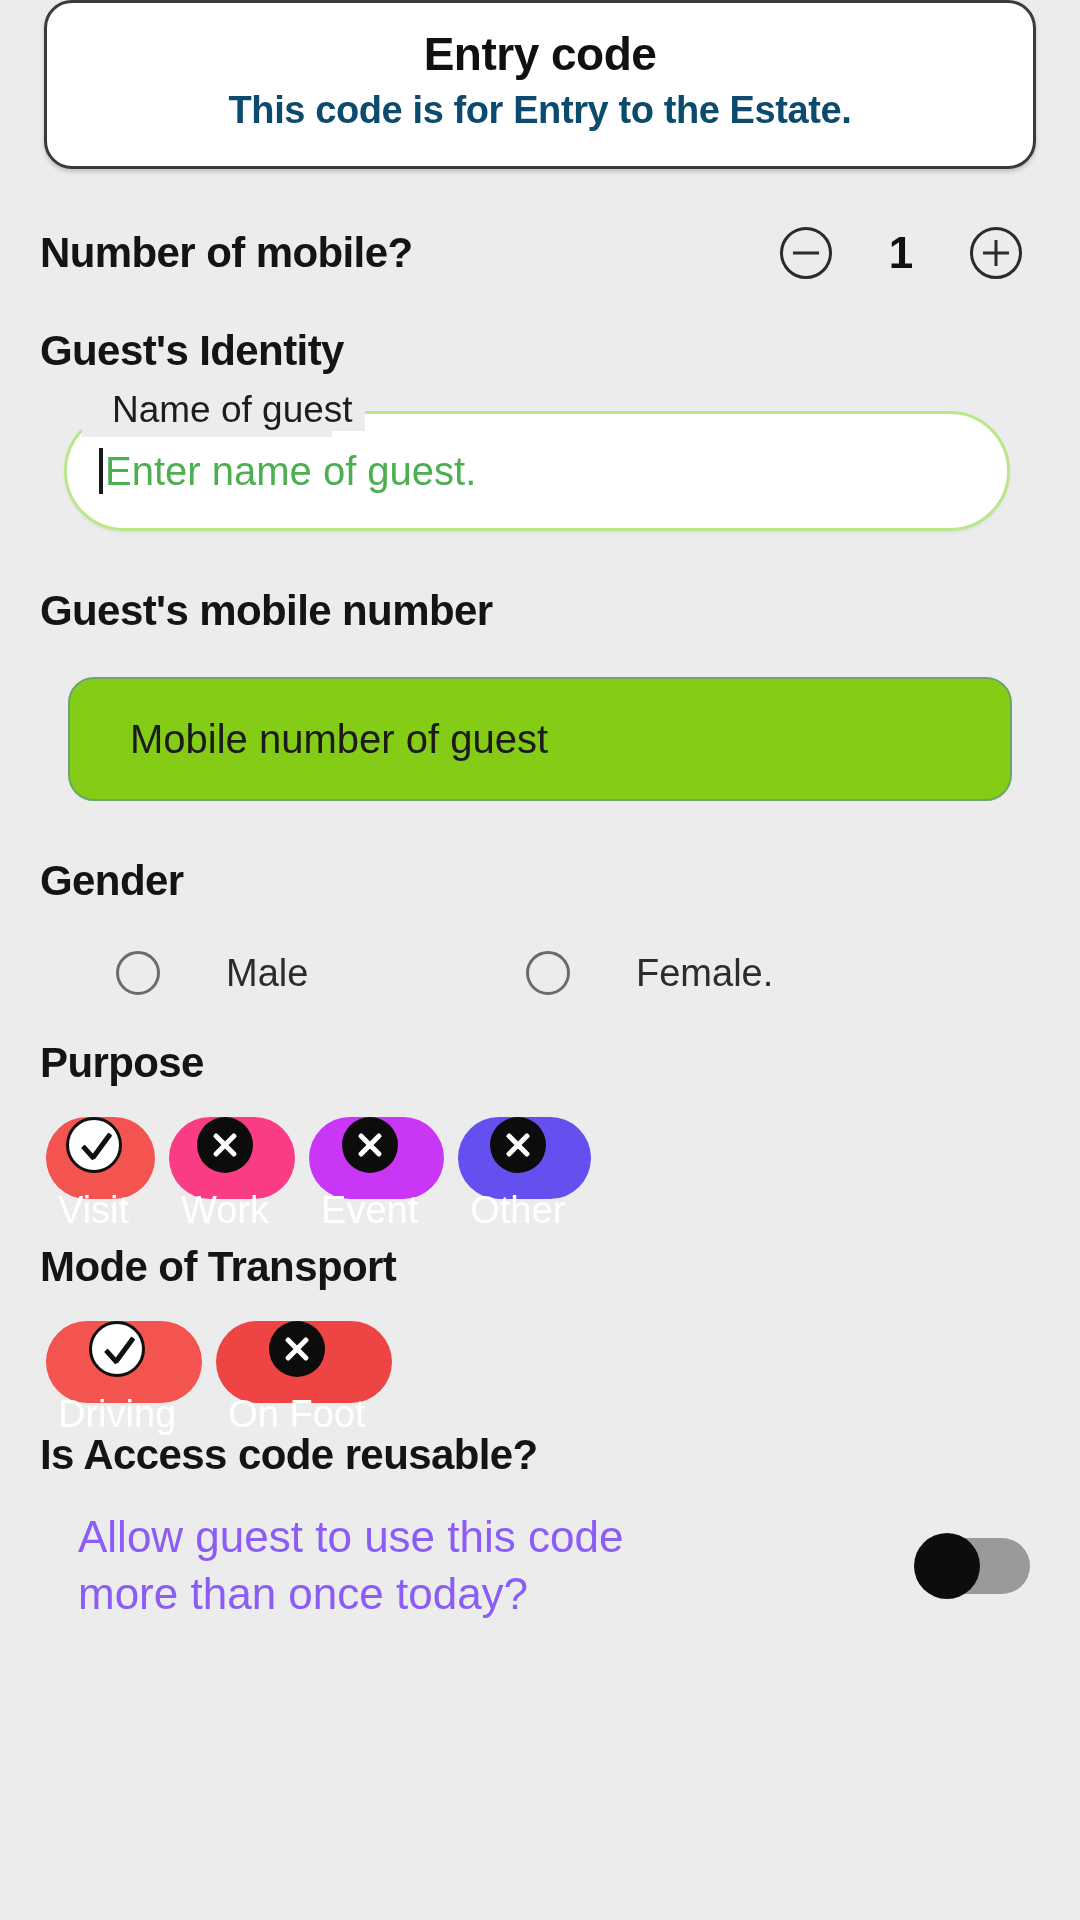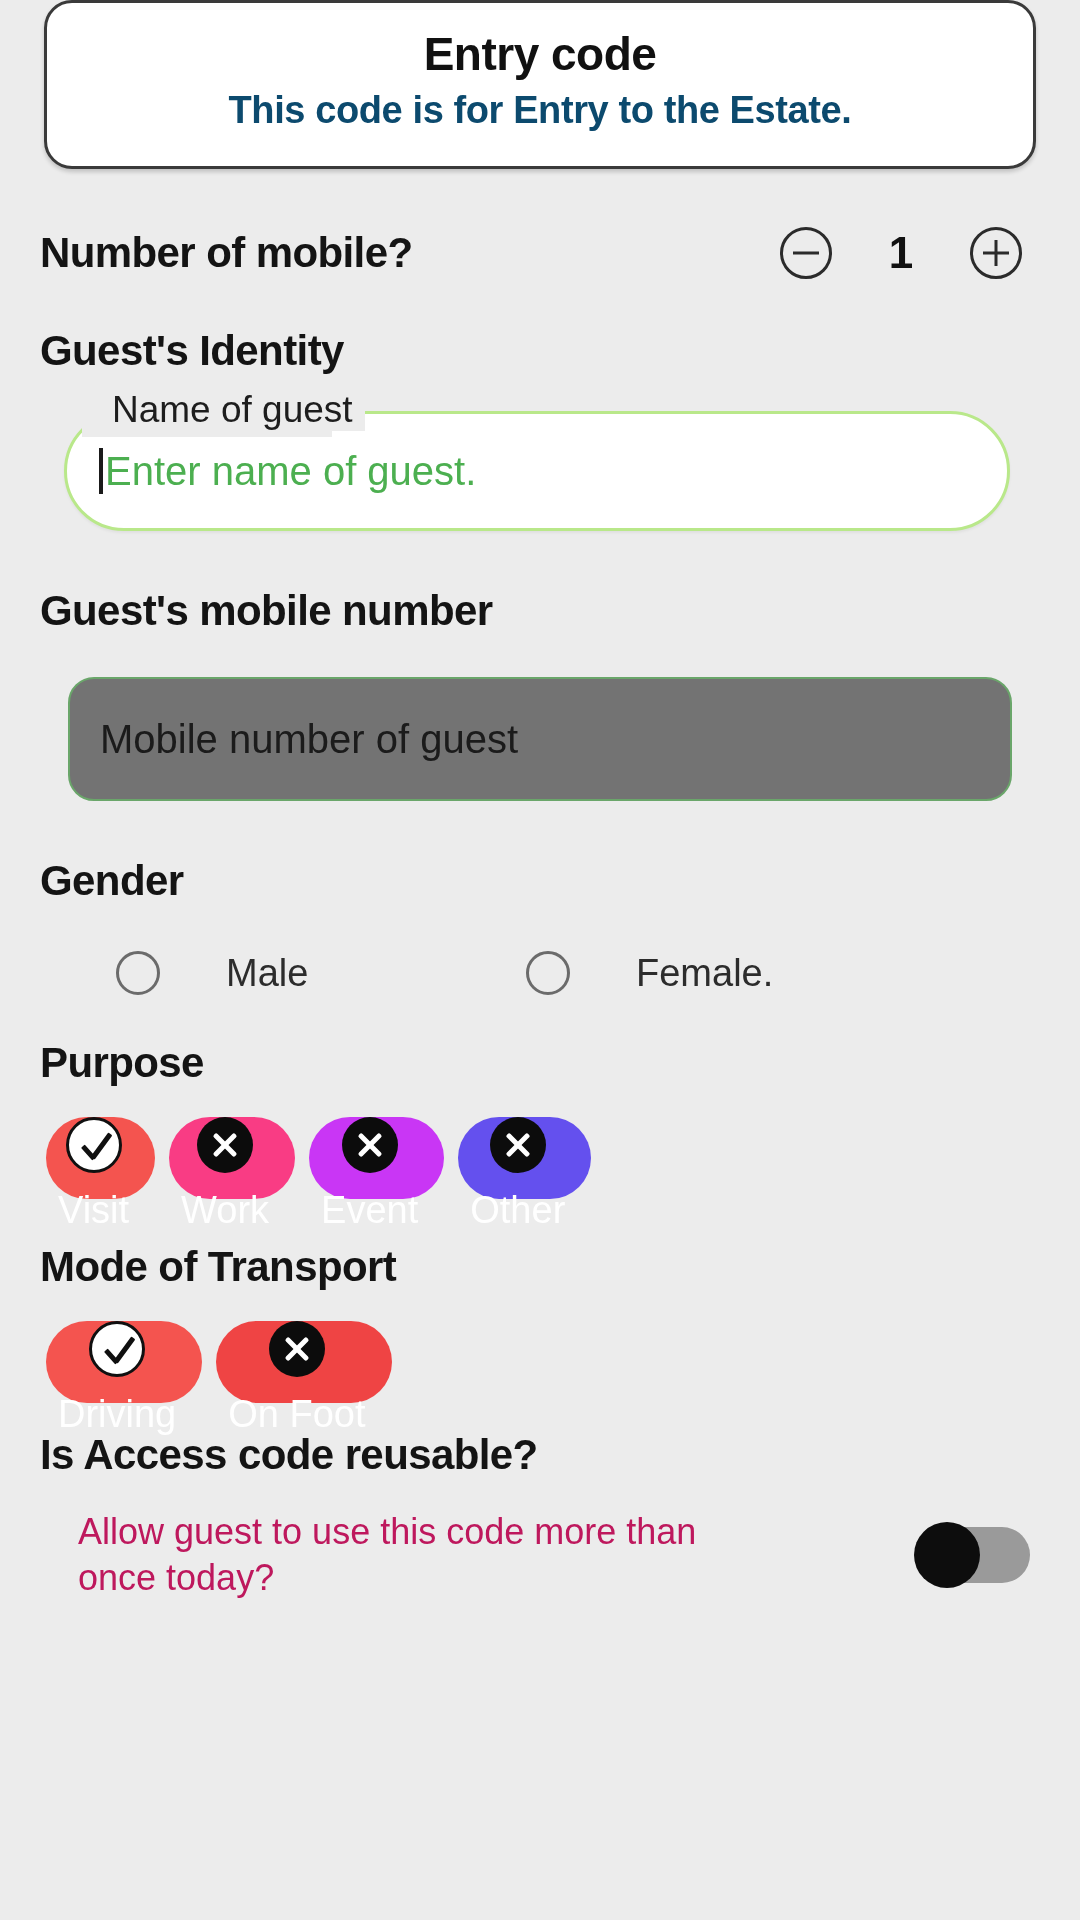--- a/index.html
+++ b/index.html
@@ -163,26 +163,26 @@
     margin-right: 2px;
   }
 
   
   .mobile-block { margin-top: 56px; }
   .mobile-field {
     margin-top: 42px;
     margin-left: 28px;
     margin-right: 28px;
     height: 124px;
-    background: #737373;
+    background: #84cc16;
     border: 2px solid #6aa66a;
     border-radius: 26px;
     display: flex;
     align-items: center;
-    padding-left: 30px;
+    padding-left: 60px;
   }
   .mobile-placeholder {
     font-size: 40px;
     color: #1b1b1b;
   }
 
   
   .gender-block { margin-top: 56px; }
   .gender-options {
     display: flex;
@@ -275,22 +275,22 @@
   
   .reusable-block { margin-top: 28px; }
   .reusable-row {
     display: flex;
     align-items: center;
     margin-top: 30px;
     padding-left: 38px;
     padding-right: 10px;
   }
   .reusable-desc {
-    font-size: 36px;
-    color: #be185d;
+    font-size: 44px;
+    color: #8b5cf6;
     line-height: 1.28;
     max-width: 620px;
   }
   .toggle {
     margin-left: auto;
     width: 110px;
     height: 56px;
     border-radius: 28px;
     background: #9a9a9a;
     position: relative;

